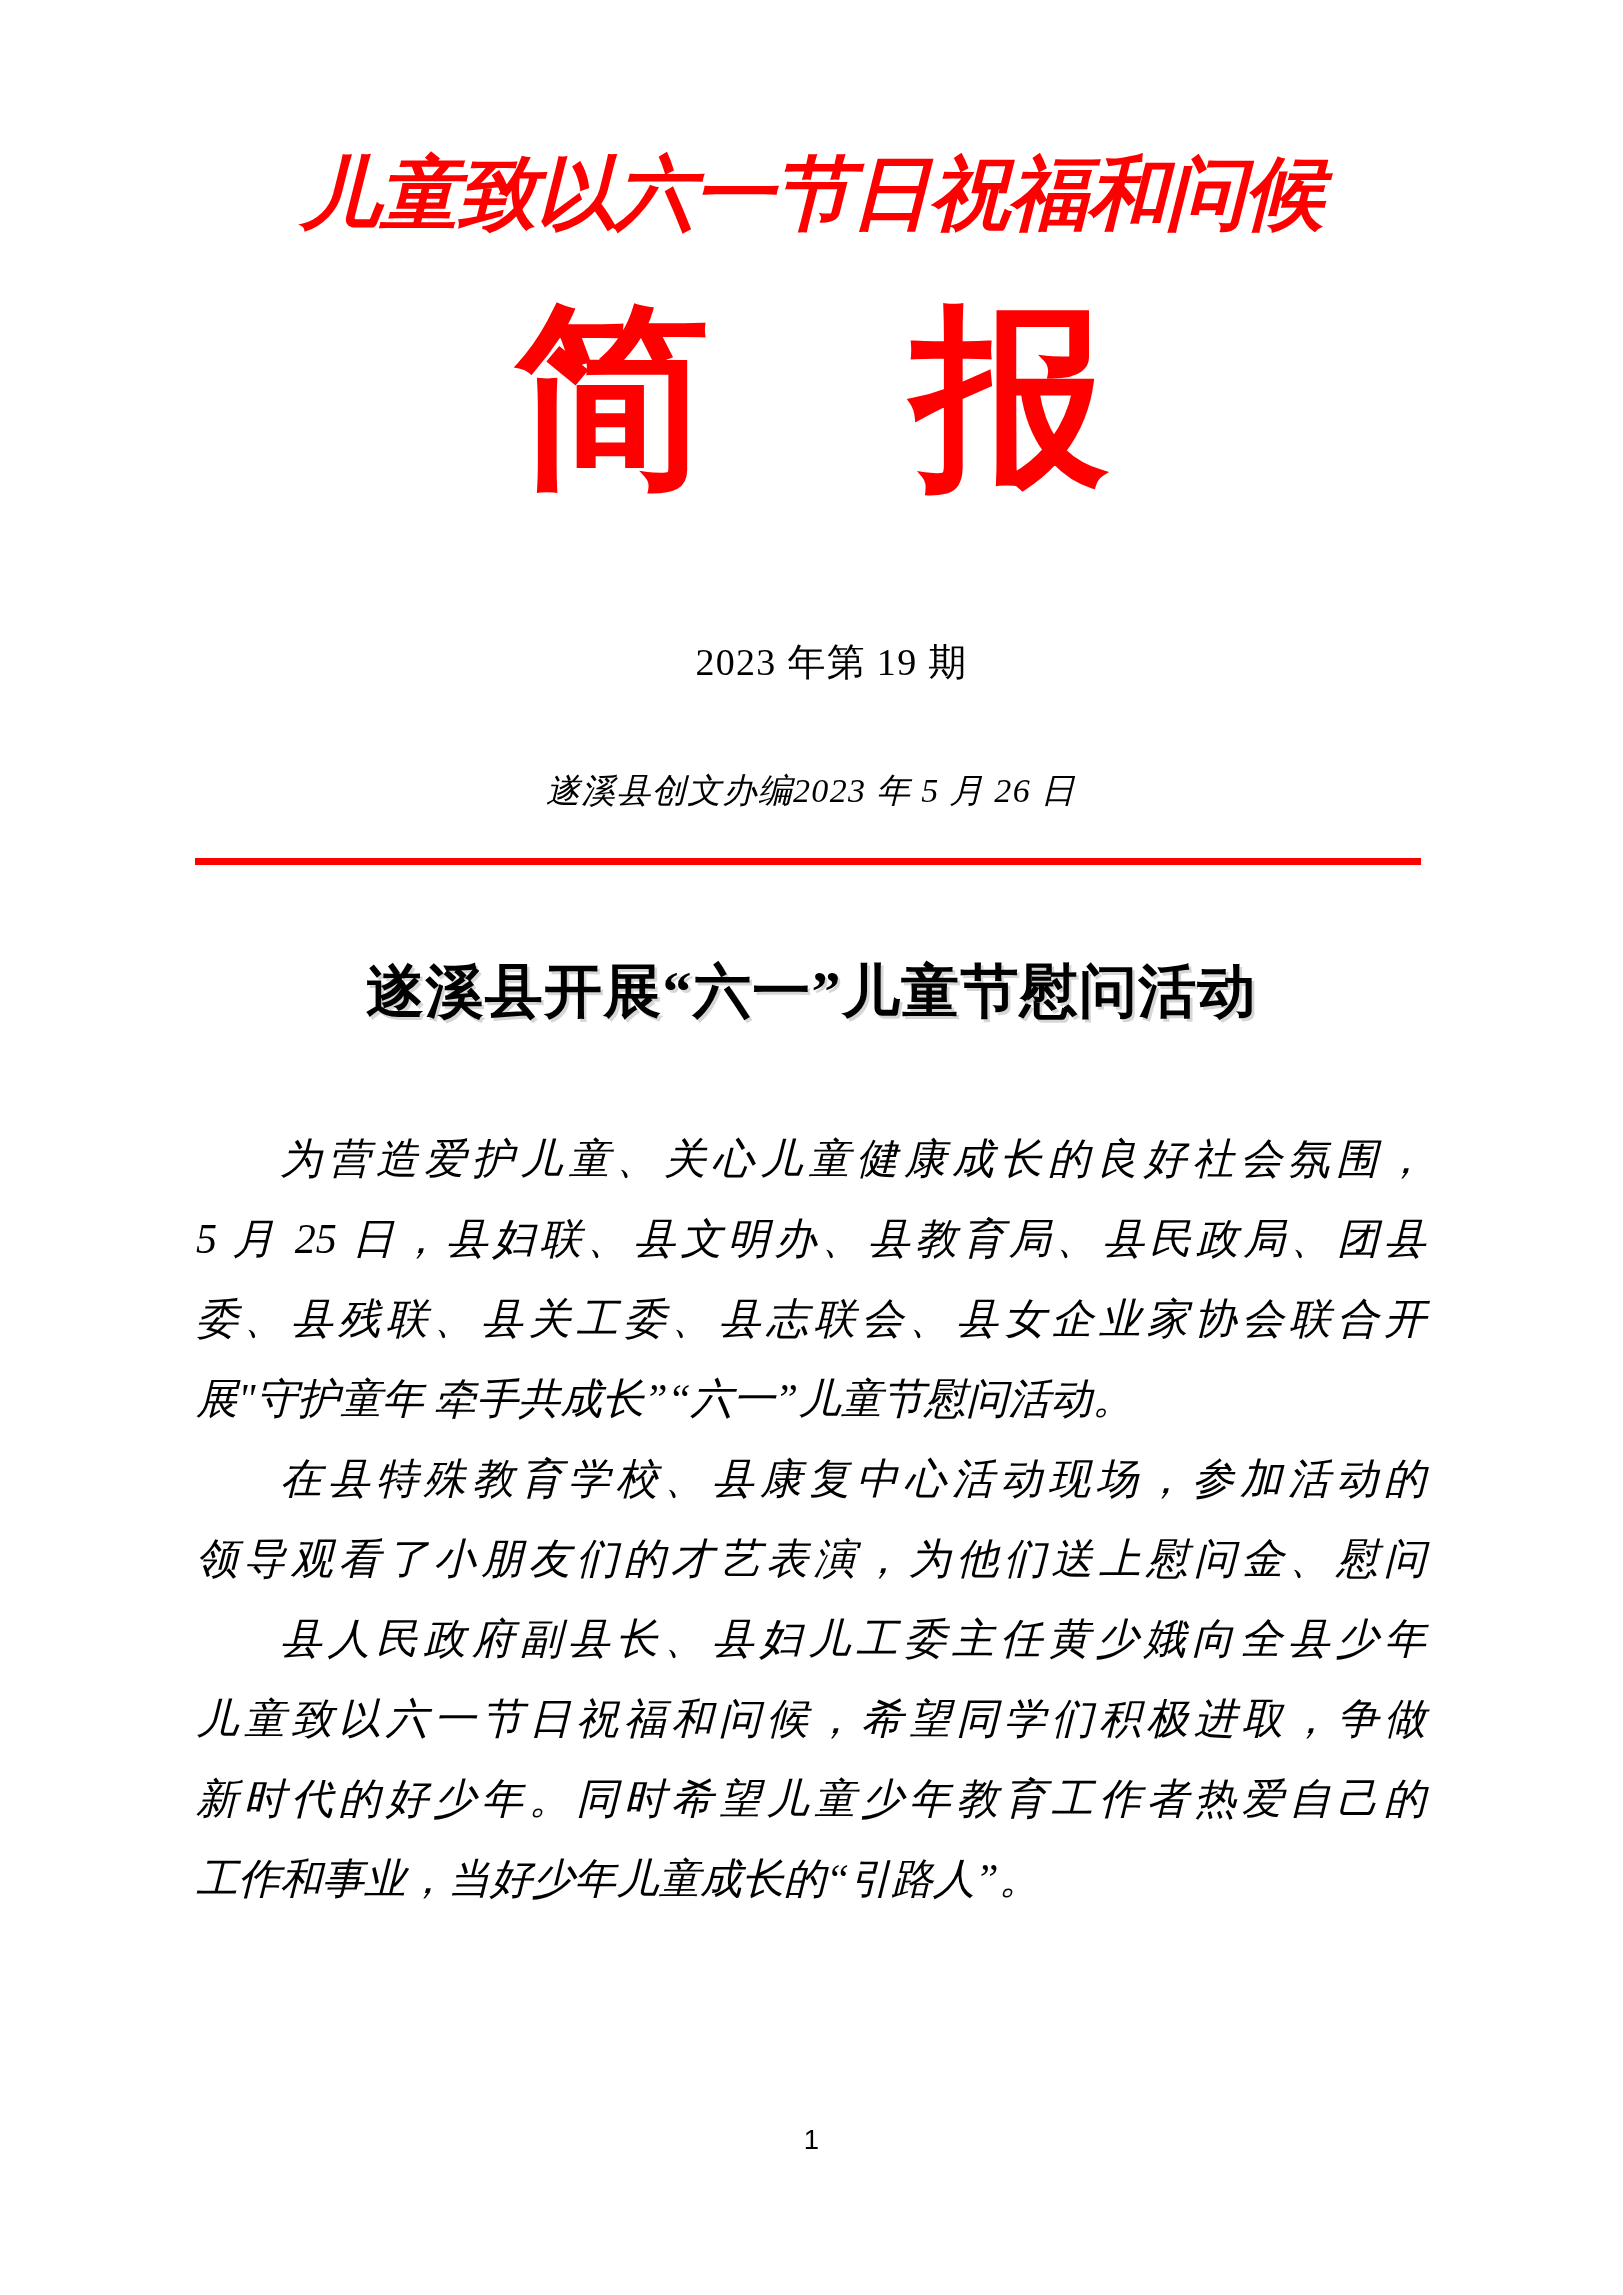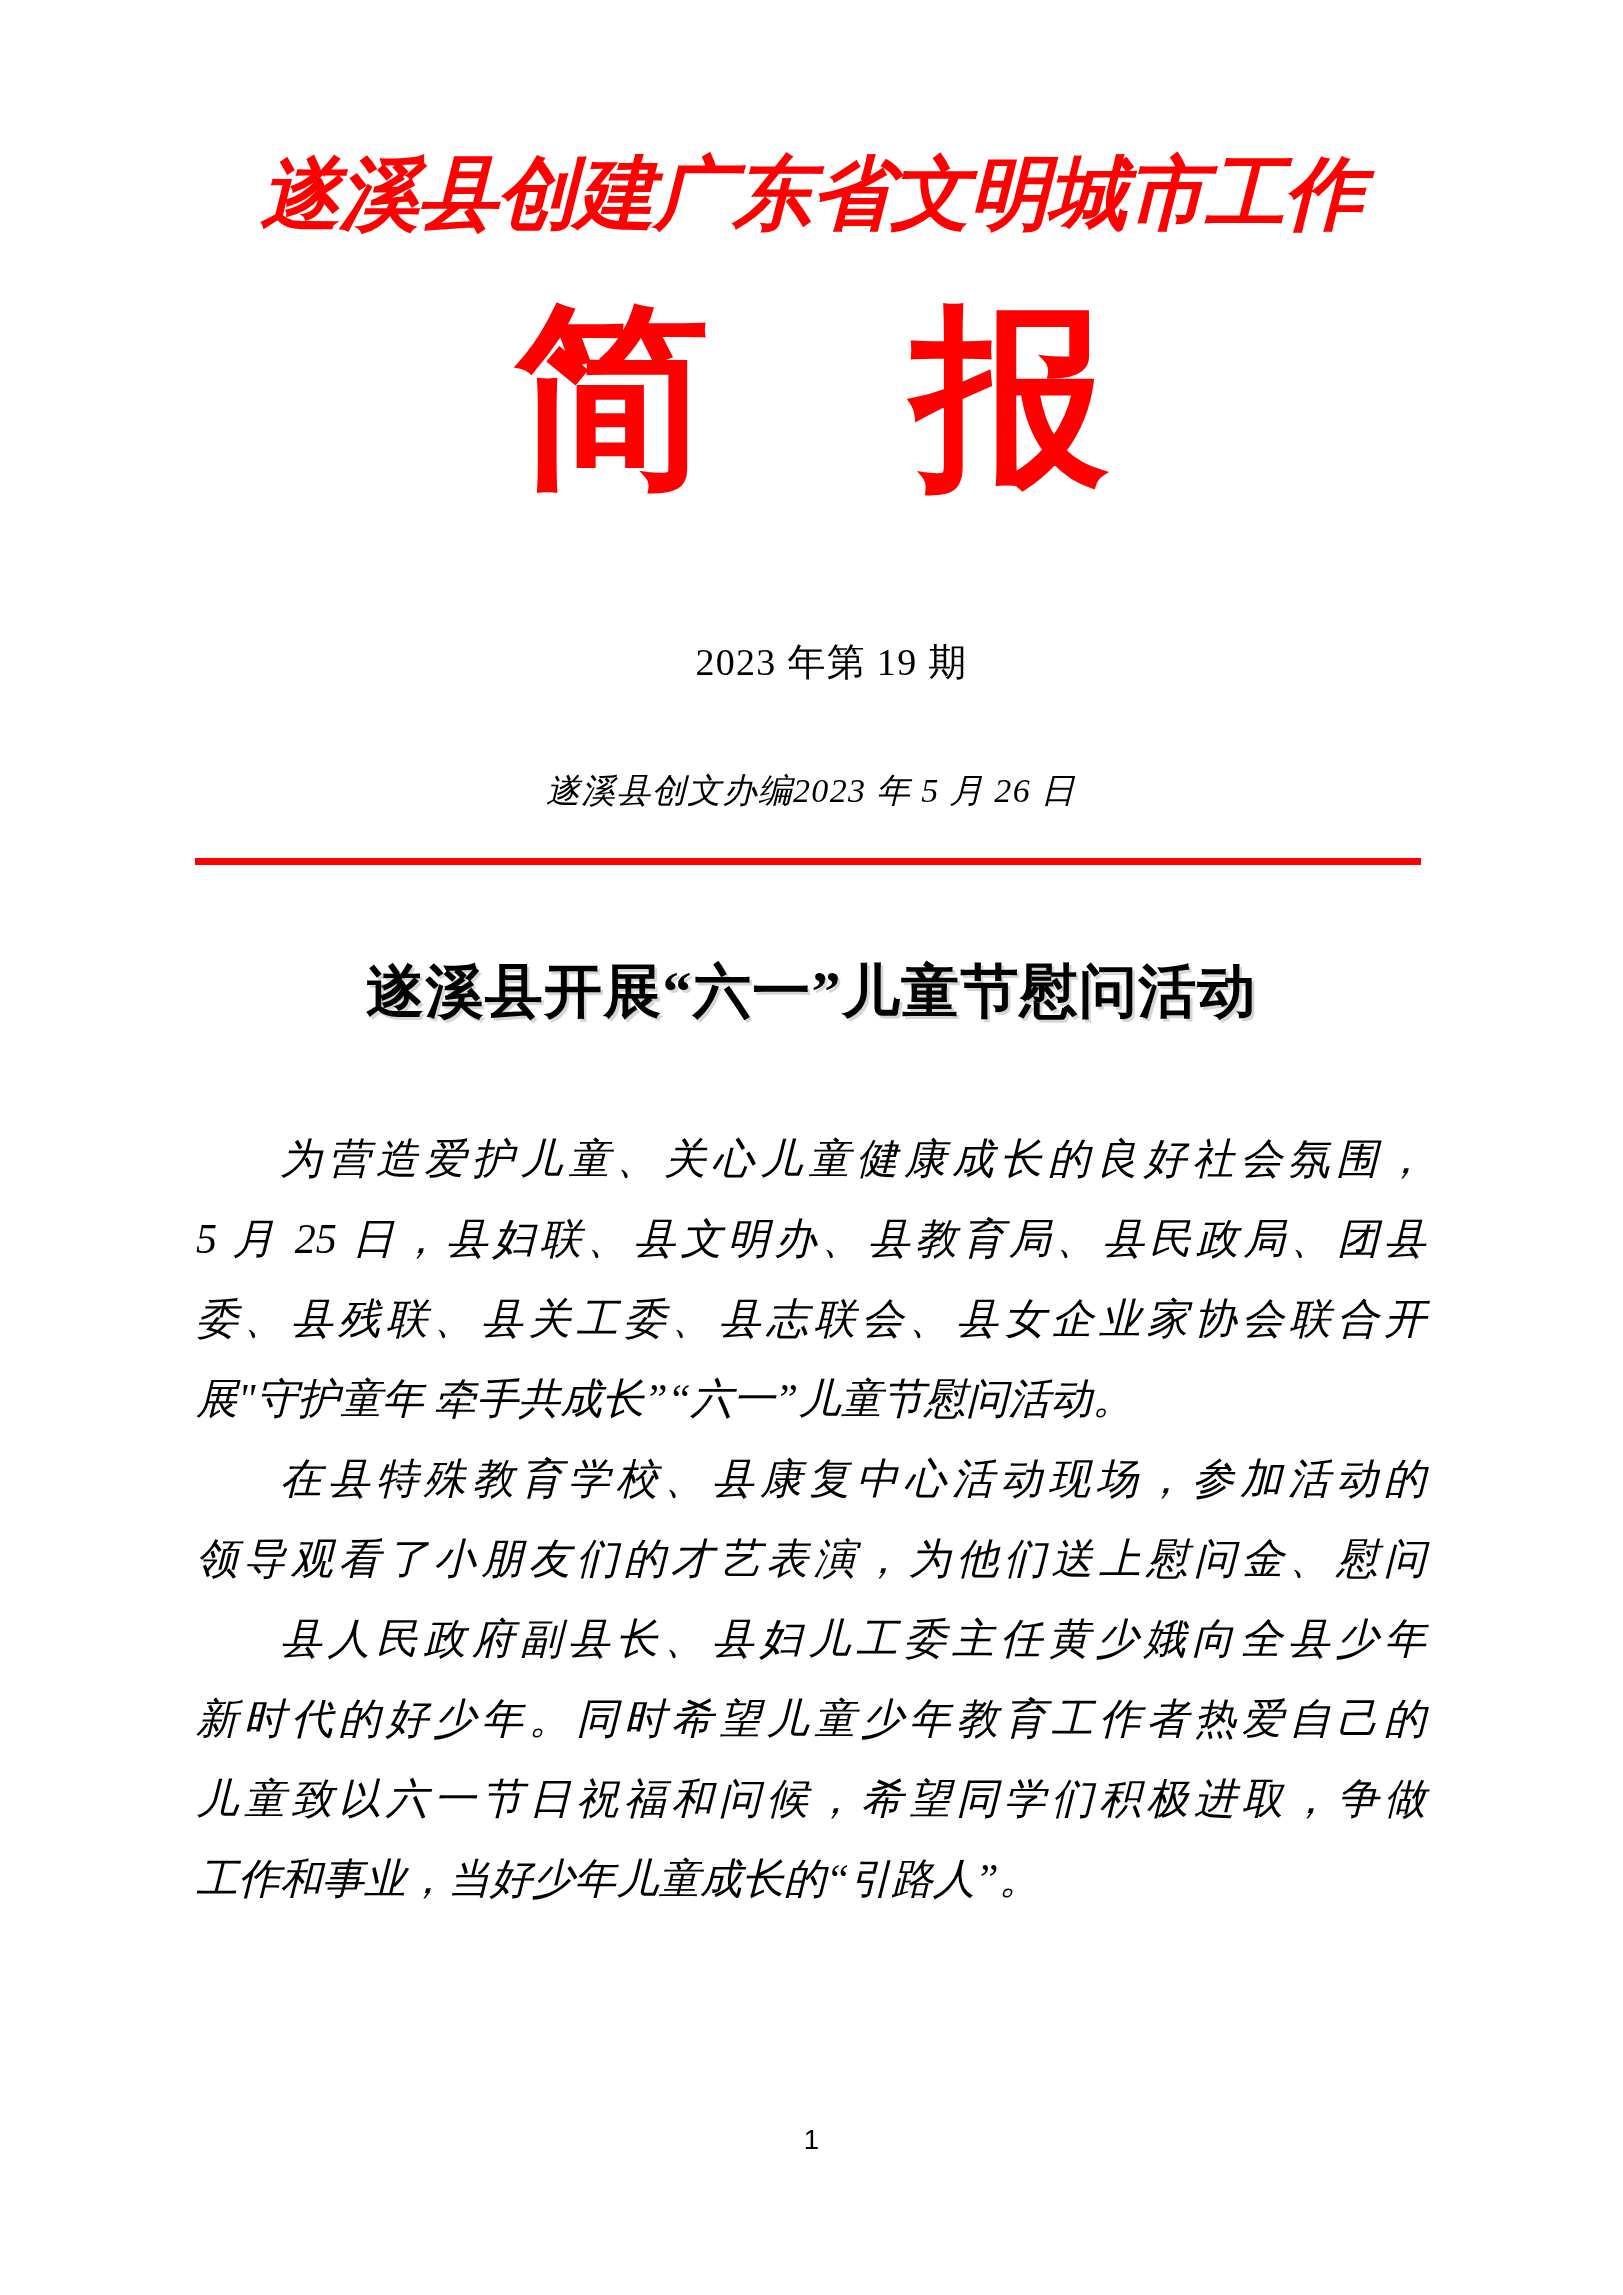--- a/index.html
+++ b/index.html
@@ -116,21 +116,21 @@
     font-size: 27.5px;
     font-style: normal;
     font-family: "Liberation Sans", sans-serif;
   }
 </style>
 </head>
 <body>
 
 <div class="page" style="--accent-red: #fe0000;">
 
-  <div class="org-title">遂溪县创建广东省文明城市工作</div>
+  <div class="org-title">儿童致以六一节日祝福和问候</div>
 
   <div class="masthead">简 报</div>
 
   <div class="issue">2023 年第 19 期</div>
 
   <div class="meta-row">
     <span>遂溪县创文办编</span>
     <span>2023 年 5 月 26 日</span>
   </div>
 
@@ -141,21 +141,21 @@
   <div class="body">
     <div class="line fill indent">为营造爱护儿童、关心儿童健康成长的良好社会氛围，</div>
     <div class="line fill">5 月 25 日，县妇联、县文明办、县教育局、县民政局、团县</div>
     <div class="line fill">委、县残联、县关工委、县志联会、县女企业家协会联合开</div>
     <div class="line">展"守护童年 牵手共成长”“六一”儿童节慰问活动。</div>
 
     <div class="line fill indent">在县特殊教育学校、县康复中心活动现场，参加活动的</div>
     <div class="line fill">领导观看了小朋友们的才艺表演，为他们送上慰问金、慰问</div>
 
     <div class="line fill indent">县人民政府副县长、县妇儿工委主任黄少娥向全县少年</div>
+    <div class="line fill">儿童致以六一节日祝福和问候，希望同学们积极进取，争做</div>
     <div class="line fill">新时代的好少年。同时希望儿童少年教育工作者热爱自己的</div>
-    <div class="line fill">儿童致以六一节日祝福和问候，希望同学们积极进取，争做</div>
     <div class="line">工作和事业，当好少年儿童成长的“引路人”。</div>
   </div>
 
   <div class="page-num">1</div>
 
 </div>
 
 
 </body></html>

